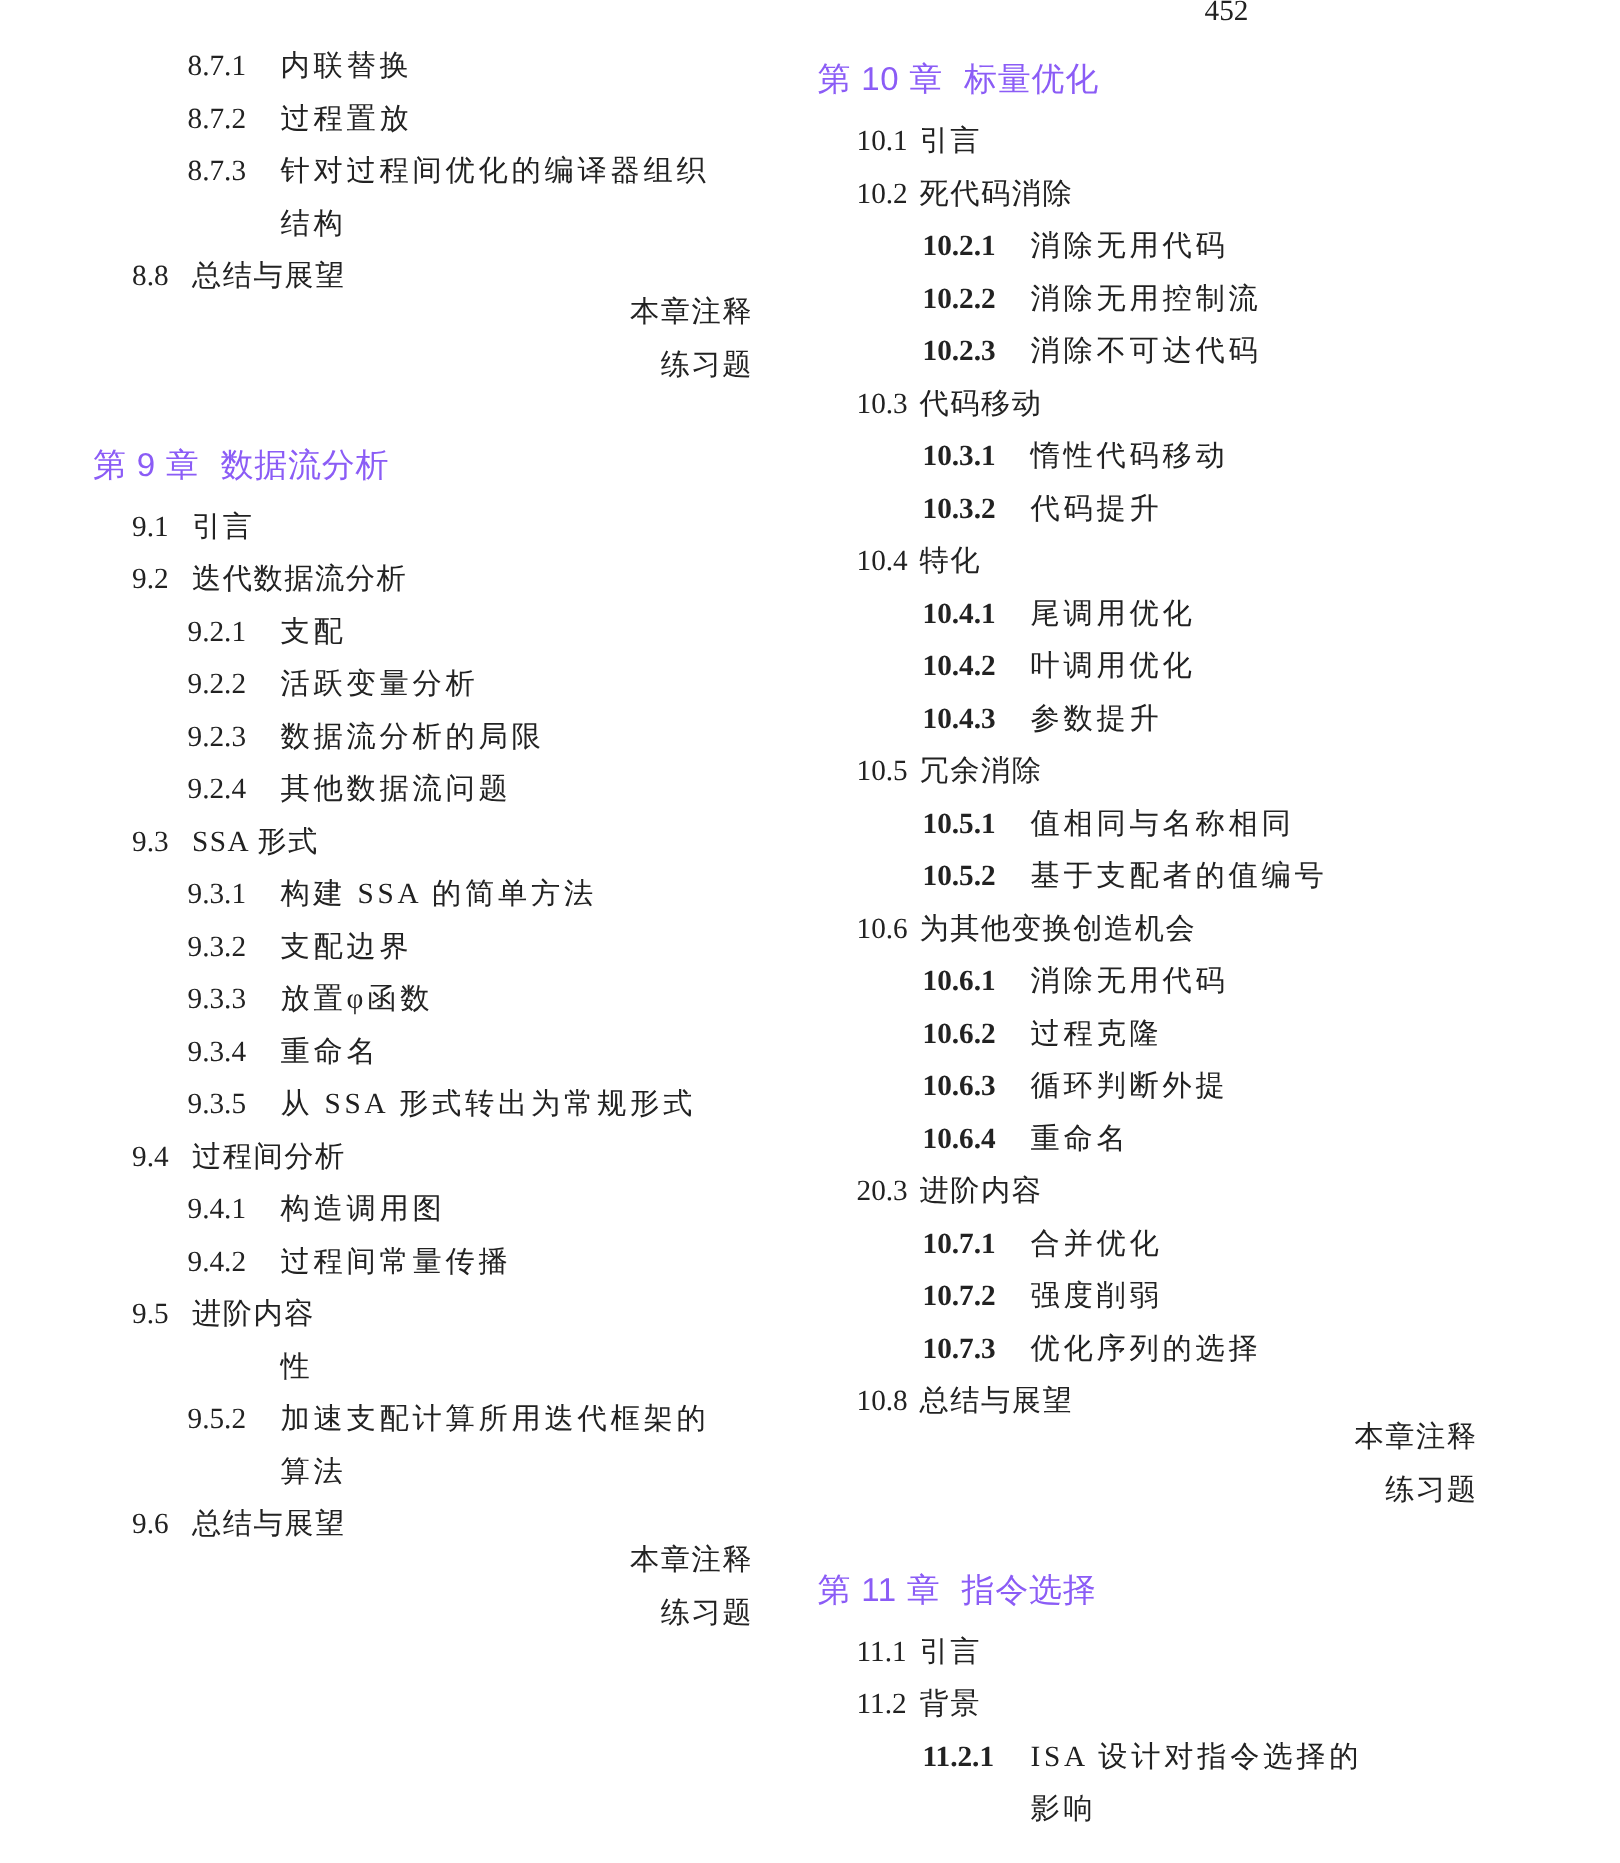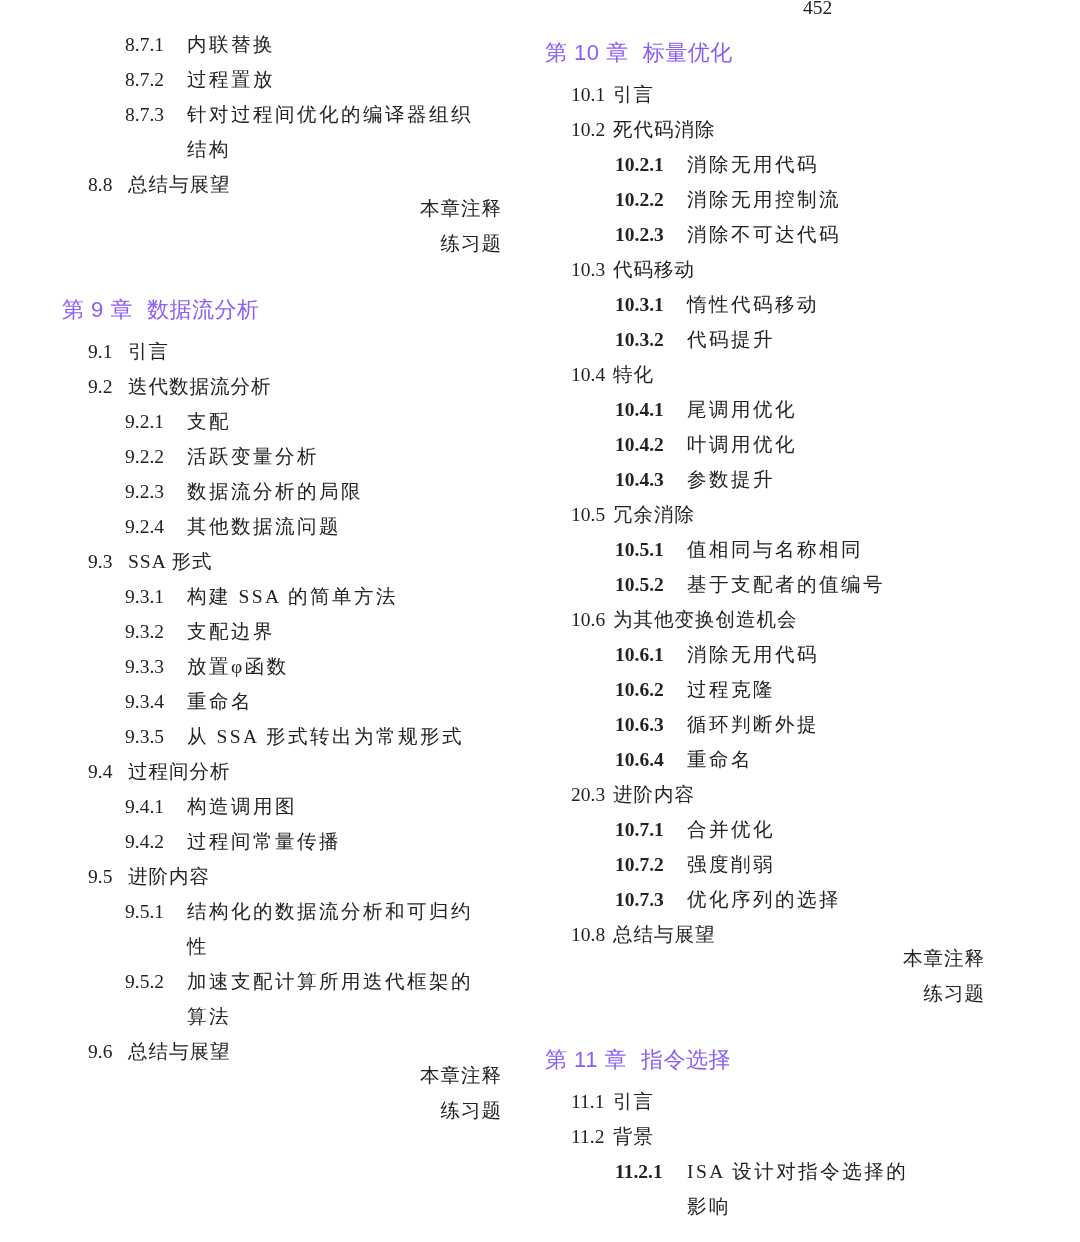--- a/index.html
+++ b/index.html
@@ -215,24 +215,20 @@
         <span class="title">过程间常量传播</span>
         <span class="dots"></span>
         <span class="page page-num">389</span>
       </div>
       <div class="row section">
         <span class="num">9.5</span>
         <span class="title">进阶内容</span>
         <span class="dots"></span>
         <span class="page page-num">393</span>
       </div>
-      <div class="row subsection">
-        <span class="num">9.5.1</span>
-        <span class="title">结构化的数据流分析和可归约</span>
-      </div>
       <div class="row cont">
         <span class="title">性</span>
         <span class="dots"></span>
         <span class="page page-num">393</span>
       </div>
       <div class="row subsection">
         <span class="num">9.5.2</span>
         <span class="title">加速支配计算所用迭代框架的</span>
       </div>
       <div class="row cont">

